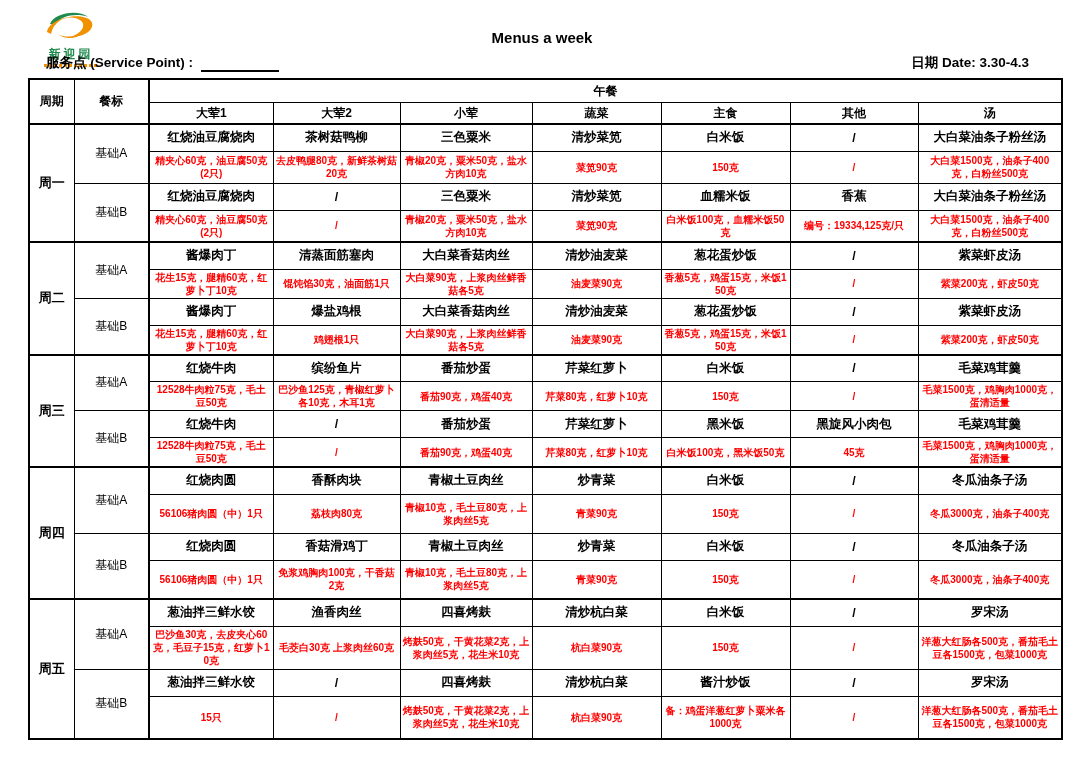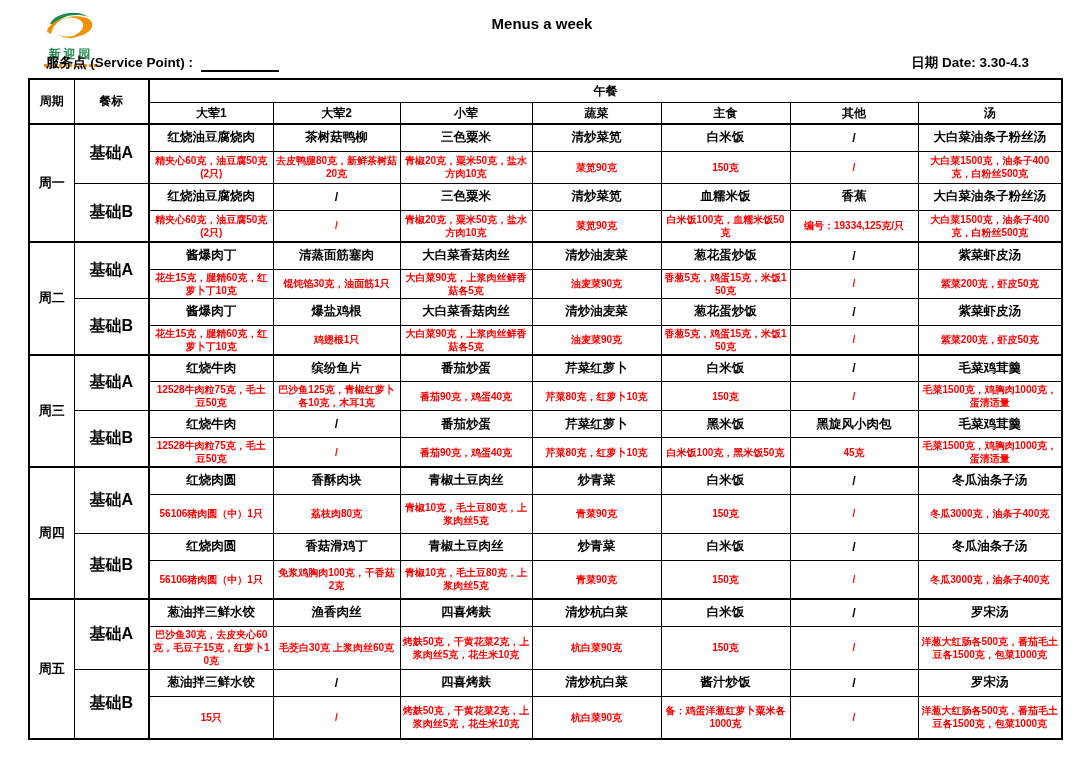--- a/index.html
+++ b/index.html
@@ -8,37 +8,37 @@
     font-family:"Liberation Sans","DejaVu Sans",sans-serif;color:#000;
     overflow:hidden;
   }
   .logo{position:absolute;left:36px;top:8px;width:70px;text-align:center;}
   .logo svg{display:block;margin:0 auto;}
   .logo-text{color:#1f8a4e;font-weight:bold;font-size:12px;letter-spacing:3px;margin-top:-4px;}
   .logo-sub{height:3px;width:54px;margin:1px auto 0;
     background:repeating-linear-gradient(90deg,#f29100 0 3px,transparent 3px 5px);}
   .title-wrap{position:absolute;left:0;top:12px;width:1084px;text-align:center;}
   .title{font-size:18px;font-weight:bold;}
-  .subtitle{font-size:15px;font-weight:bold;margin-top:3px;}
+  .subtitle{font-size:15px;font-weight:bold;margin-top:17px;}
   .info-row{position:absolute;left:44px;top:54px;width:1033px;height:20px;}
   .service-point{position:absolute;left:2px;top:0;font-size:13.5px;font-weight:bold;}
   .blank-line{display:inline-block;width:78px;border-bottom:2px solid #000;height:14px;vertical-align:bottom;margin-left:4px;}
   .date{position:absolute;right:48px;top:0;font-size:13.5px;font-weight:bold;}
   table.menu-table{
     position:absolute;left:28px;top:78px;width:1033px;
     border-collapse:collapse;table-layout:fixed;border:2.5px solid #000;
   }
   .menu-table th,.menu-table td{
     border:1px solid #000;text-align:center;vertical-align:middle;
     padding:1px 2px;overflow:hidden;word-break:break-all;
   }
   th.hdr{font-weight:bold;font-size:12px;height:18px;}
   tr.hdr-row1 th{height:20px;}
   td.day{font-weight:bold;font-size:13px;text-align:center;}
-  td.std{font-weight:bold;font-size:16px;}
+  td.std{font-weight:normal;font-size:12px;}
   td.dish{font-weight:bold;font-size:12.5px;color:#000;}
   td.detail{color:#ff0000;font-size:10px;font-weight:bold;line-height:1.3;}
   .thickL{border-left:2.5px solid #000 !important;}
   tr.day-start td{border-top:2px solid #000;}
   .footer-note{position:absolute;left:30px;top:768px;font-size:12px;font-weight:bold;text-align:center;}
 </style>
 </head>
 <body>
 
 <div class="logo">

